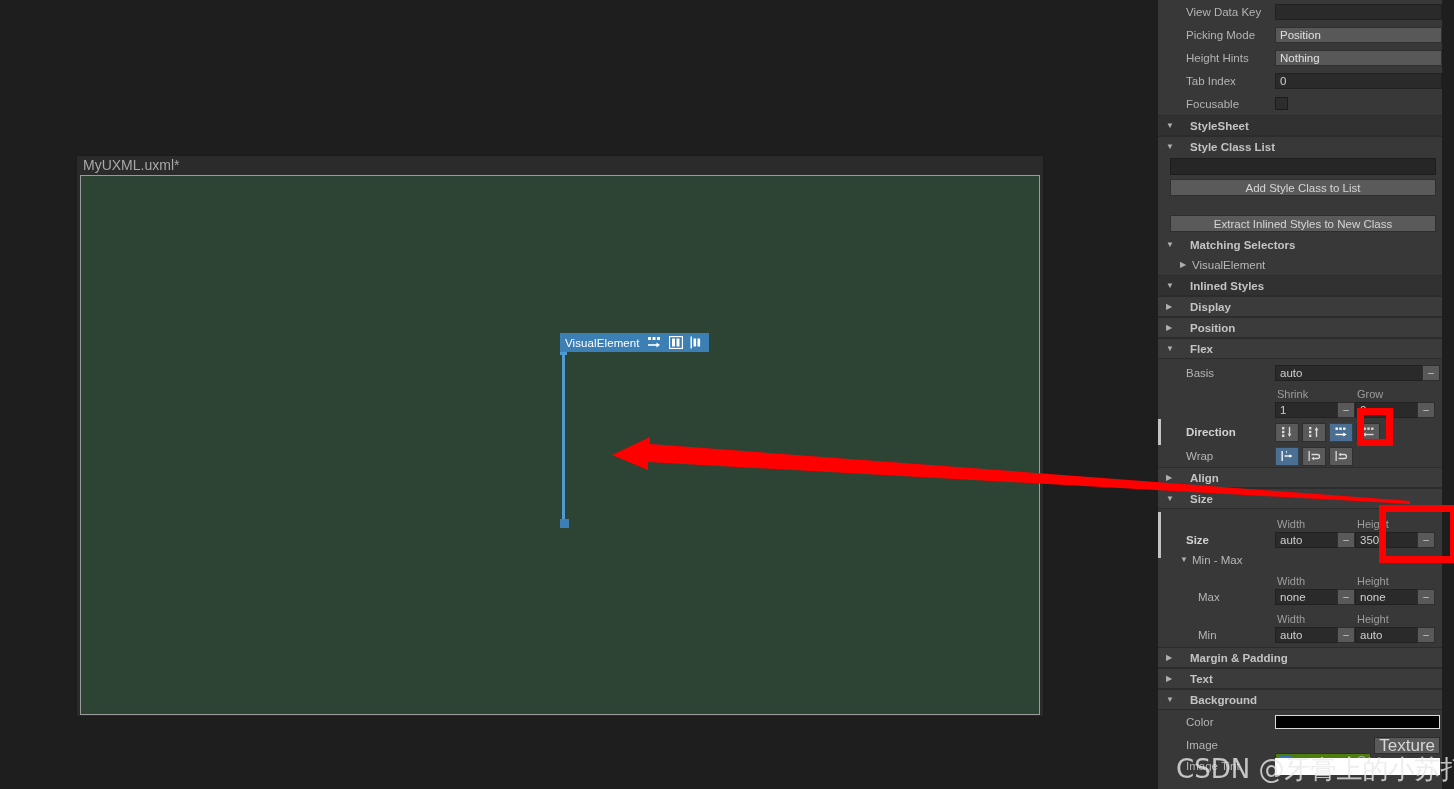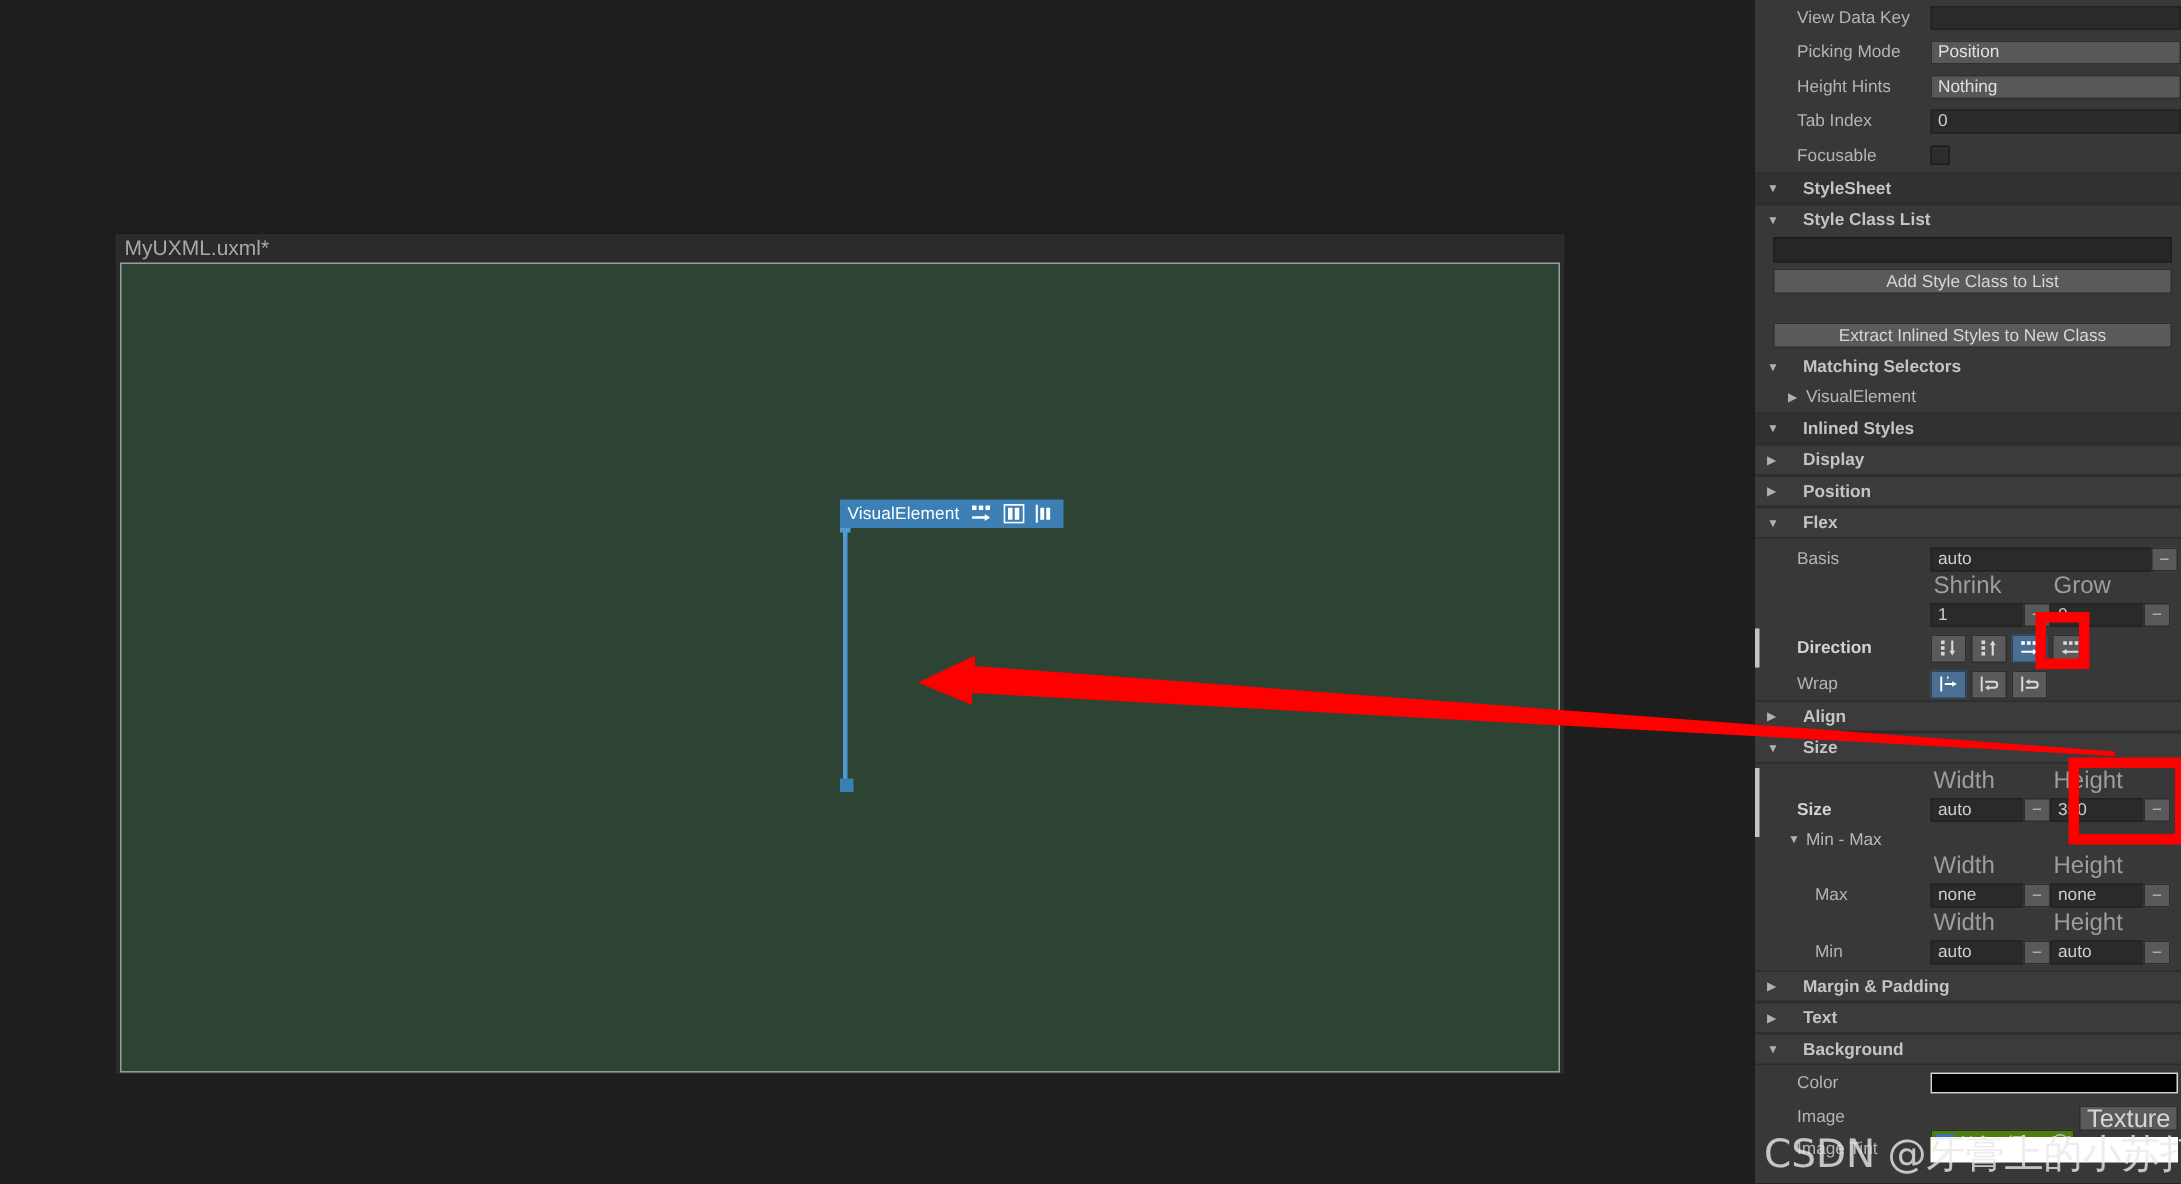--- a/index.html
+++ b/index.html
@@ -48,21 +48,21 @@
   }
   #ve-handle-top {
     position: absolute; left: 0px; top: 19px; width: 7px; height: 3px; background: #4f9ad1;
   }
   #ve-handle-bot {
     position: absolute; left: 0px; top: 186px; width: 9px; height: 9px; background: #3b7fb5;
   }
 
   
   #inspector {
-    position: absolute; right: 0; top: 0; width: 284px; height: 789px;
+    position: absolute; right: 12px; top: 0; width: 284px; height: 789px;
     background: #383838;
     font-size: 11.5px; color: #c8c8c8;
     overflow: hidden;
   }
   .row { position: relative; display: flex; align-items: center; height: 23px; }
   .lbl {
     width: 117px; padding-left: 28px; color: #b4b4b4;
     font-size: 11.5px; white-space: nowrap; overflow: hidden;
   }
   .lbl.bold { font-weight: bold; color: #d2d2d2; }
@@ -97,21 +97,21 @@
     background: #5a5a5a; border: 1px solid #2e2e2e; color: #d6d6d6; font-size: 11.5px;
   }
   .classfield {
     margin: 2px 6px 2px 12px; height: 17px; background: #262626;
     border: 1px solid #1d1d1d; flex: 1;
   }
 
   
   .hdr2 { display: flex; height: 16px; align-items: flex-end; }
   .hdr2 .sp { width: 117px; }
-  .hdr2 .c { width: 80px; color: #9d9d9d; font-size: 16px; padding-left: 2px; }
+  .hdr2 .c { width: 80px; color: #9d9d9d; font-size: 11px; padding-left: 2px; }
   .pair { display: flex; align-items: center; }
   .pair .sp { width: 117px; padding-left: 28px; color: #b4b4b4; }
   .pair .sp.bold { font-weight: bold; color: #d2d2d2; }
   .cell { width: 80px; display: flex; align-items: center; }
   .cell .field { flex: 1; }
   .drag {
     width: 18px; height: 16px; background: #595959; border: 1px solid #2e2e2e;
     color: #cfcfcf; font-size: 10px; text-align: center; line-height: 14px;
     margin-left: -1px;
   }

